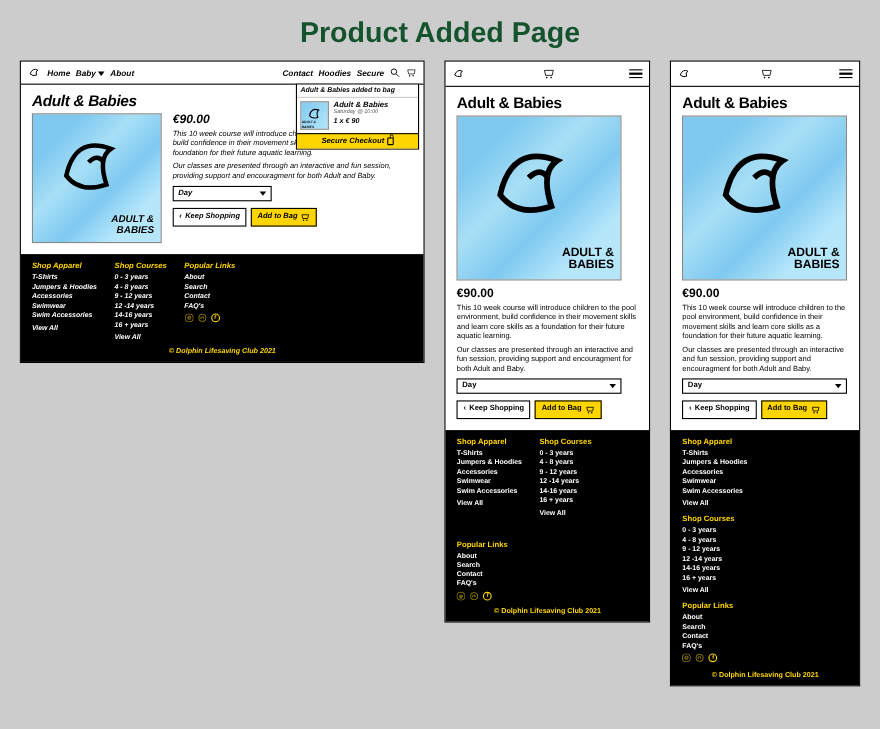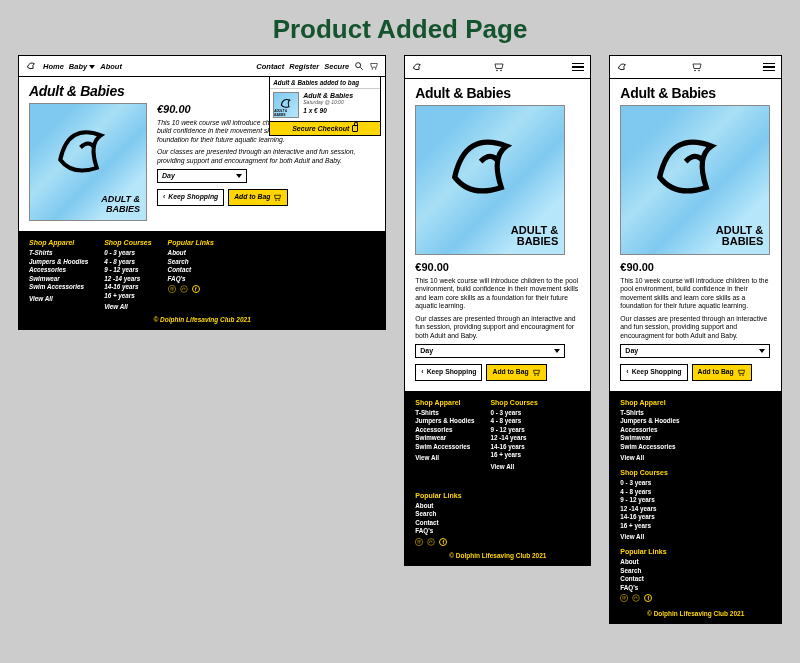--- a/index.html
+++ b/index.html
@@ -99,21 +99,21 @@
           <path d="M4 14 Q8 4 16 8 Q12 10 14 16 Q8 18 4 14 Z" fill="none" stroke="#000" stroke-width="1.5"></path>
         </svg>
     <div class="nav">
       <span>Home</span>
       <span><span>Baby</span> <span class="caret" style="display:inline-block;vertical-align:middle"></span></span>
       <span>About</span>
     </div>
     <div class="spacer"></div>
     <div class="right">
       <span>Contact</span>
-      <span>Register</span>
+      <span>Hoodies</span>
       <span>Secure</span>
       <svg class="ico" viewBox="0 0 24 24">
             <circle cx="10" cy="10" r="6" fill="none" stroke="#000" stroke-width="2"></circle>
             <line x1="15" y1="15" x2="21" y2="21" stroke="#000" stroke-width="2"></line>
           </svg>
       <svg class="ico" viewBox="0 0 24 24">
             <path d="M4 6 H20 L18 15 H6 Z" fill="none" stroke="#000" stroke-width="1.5"></path>
             <circle cx="8" cy="19" r="1.5" fill="#000"></circle>
             <circle cx="16" cy="19" r="1.5" fill="#000"></circle>
           </svg>

